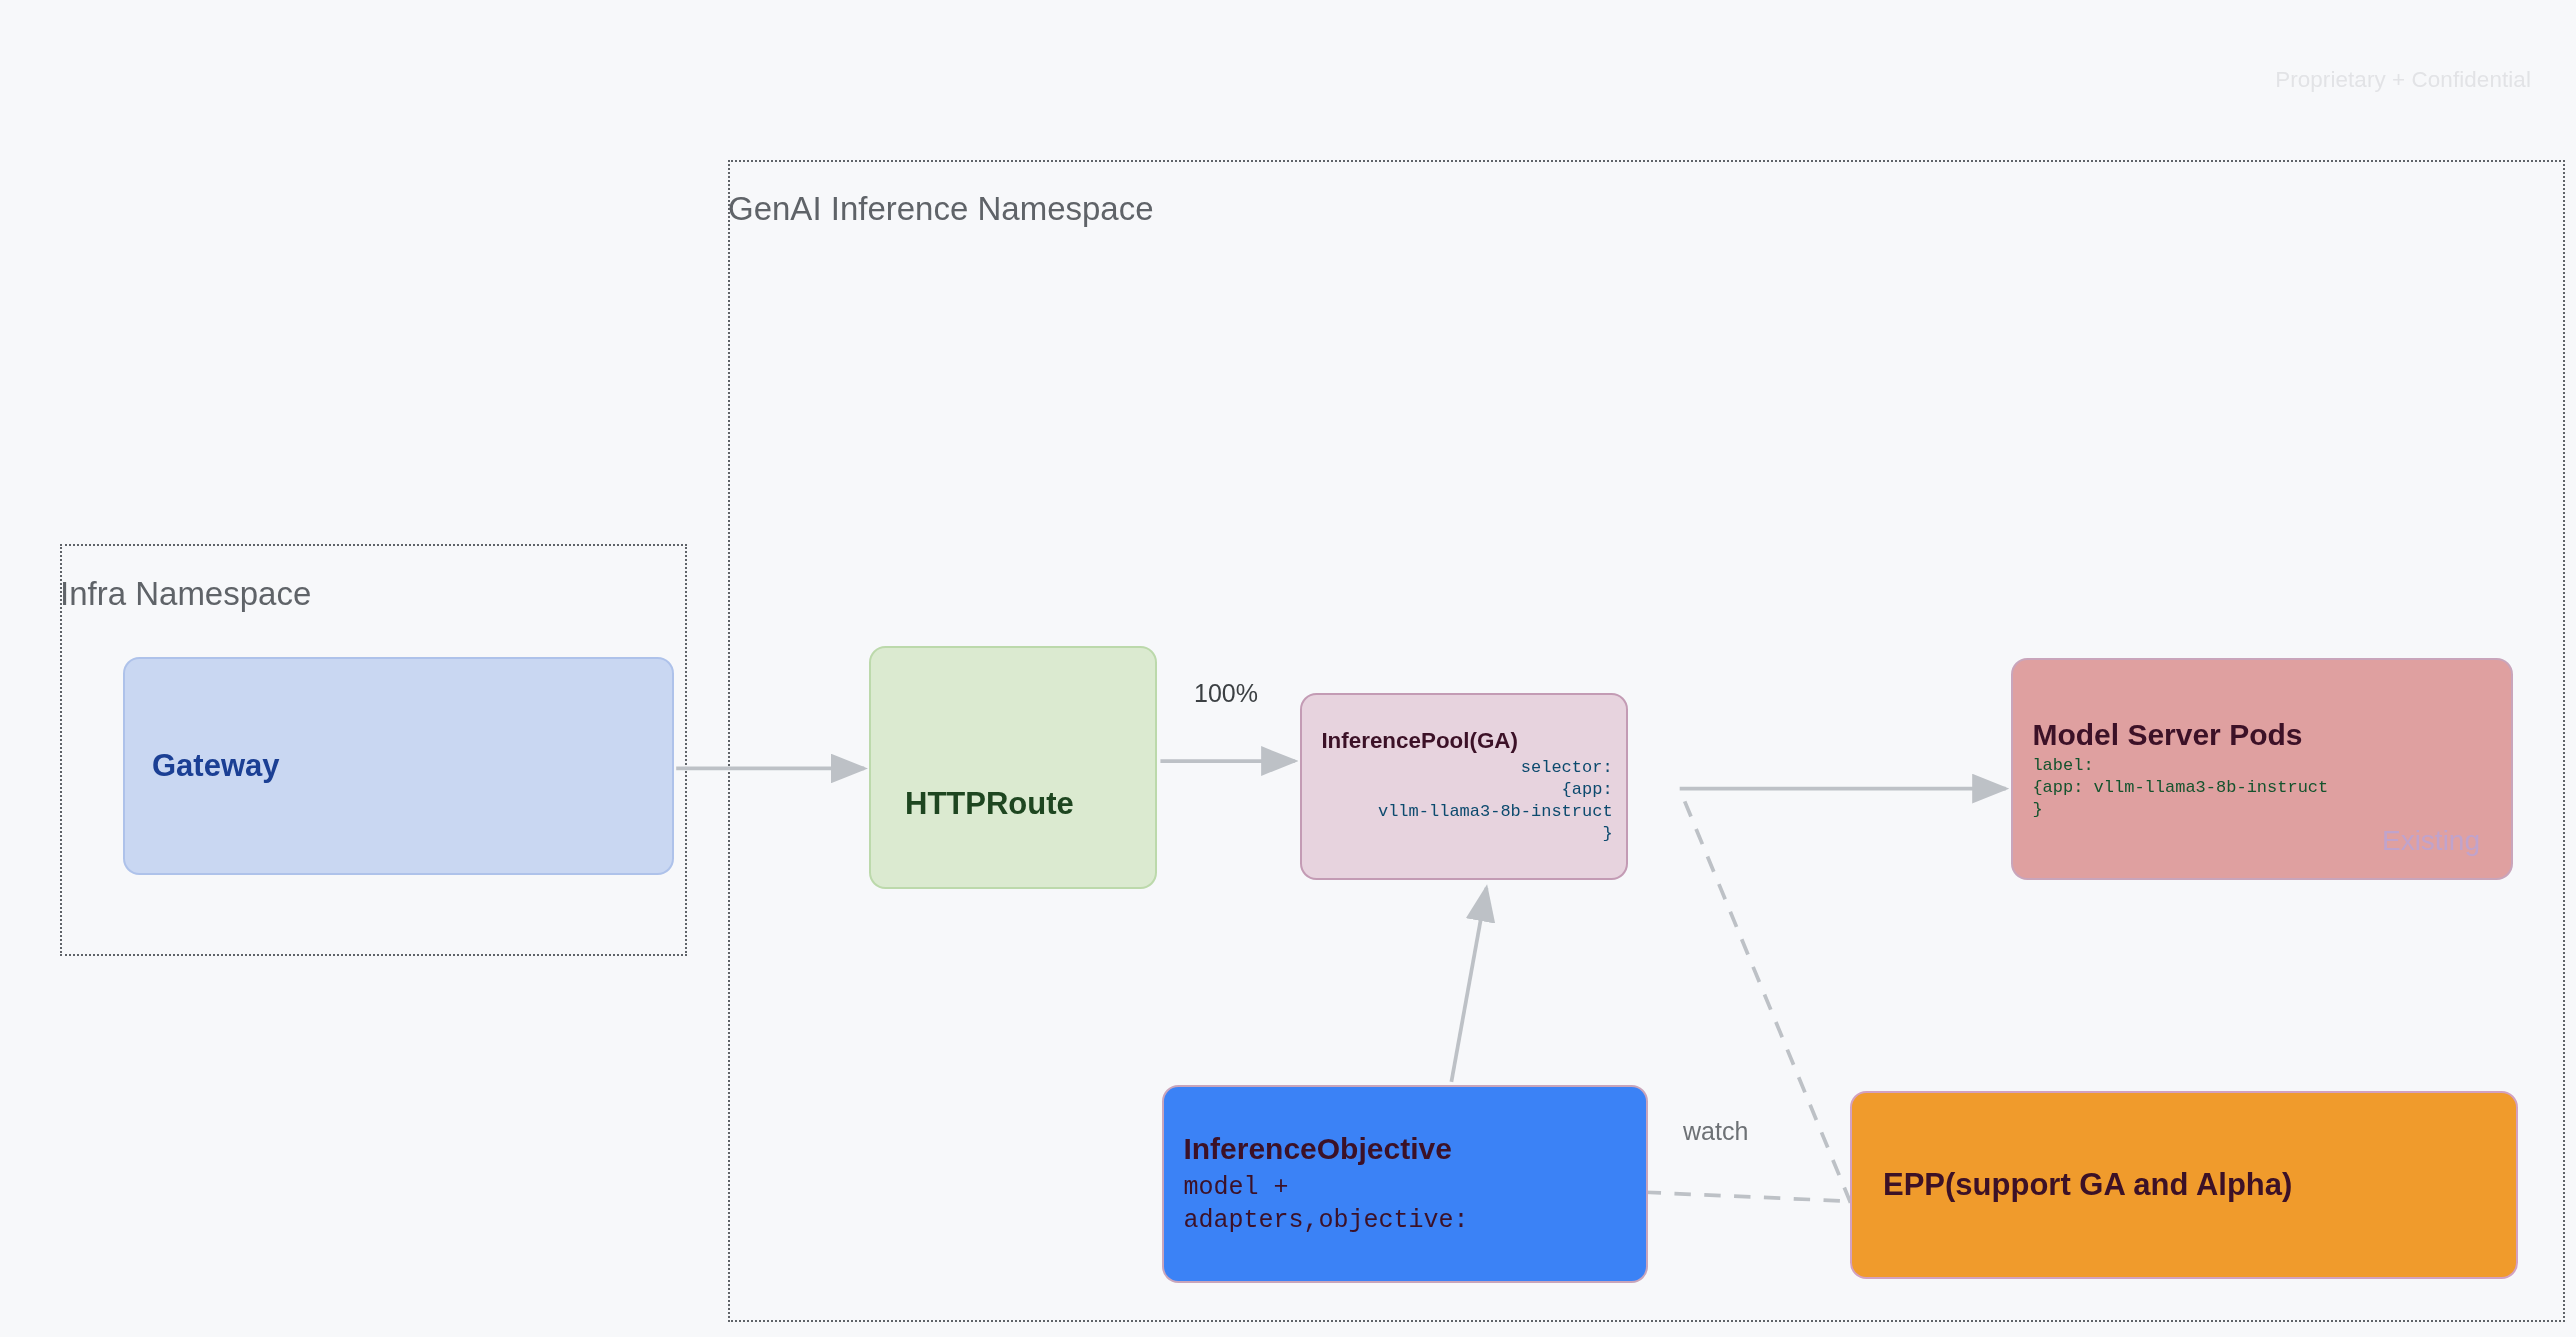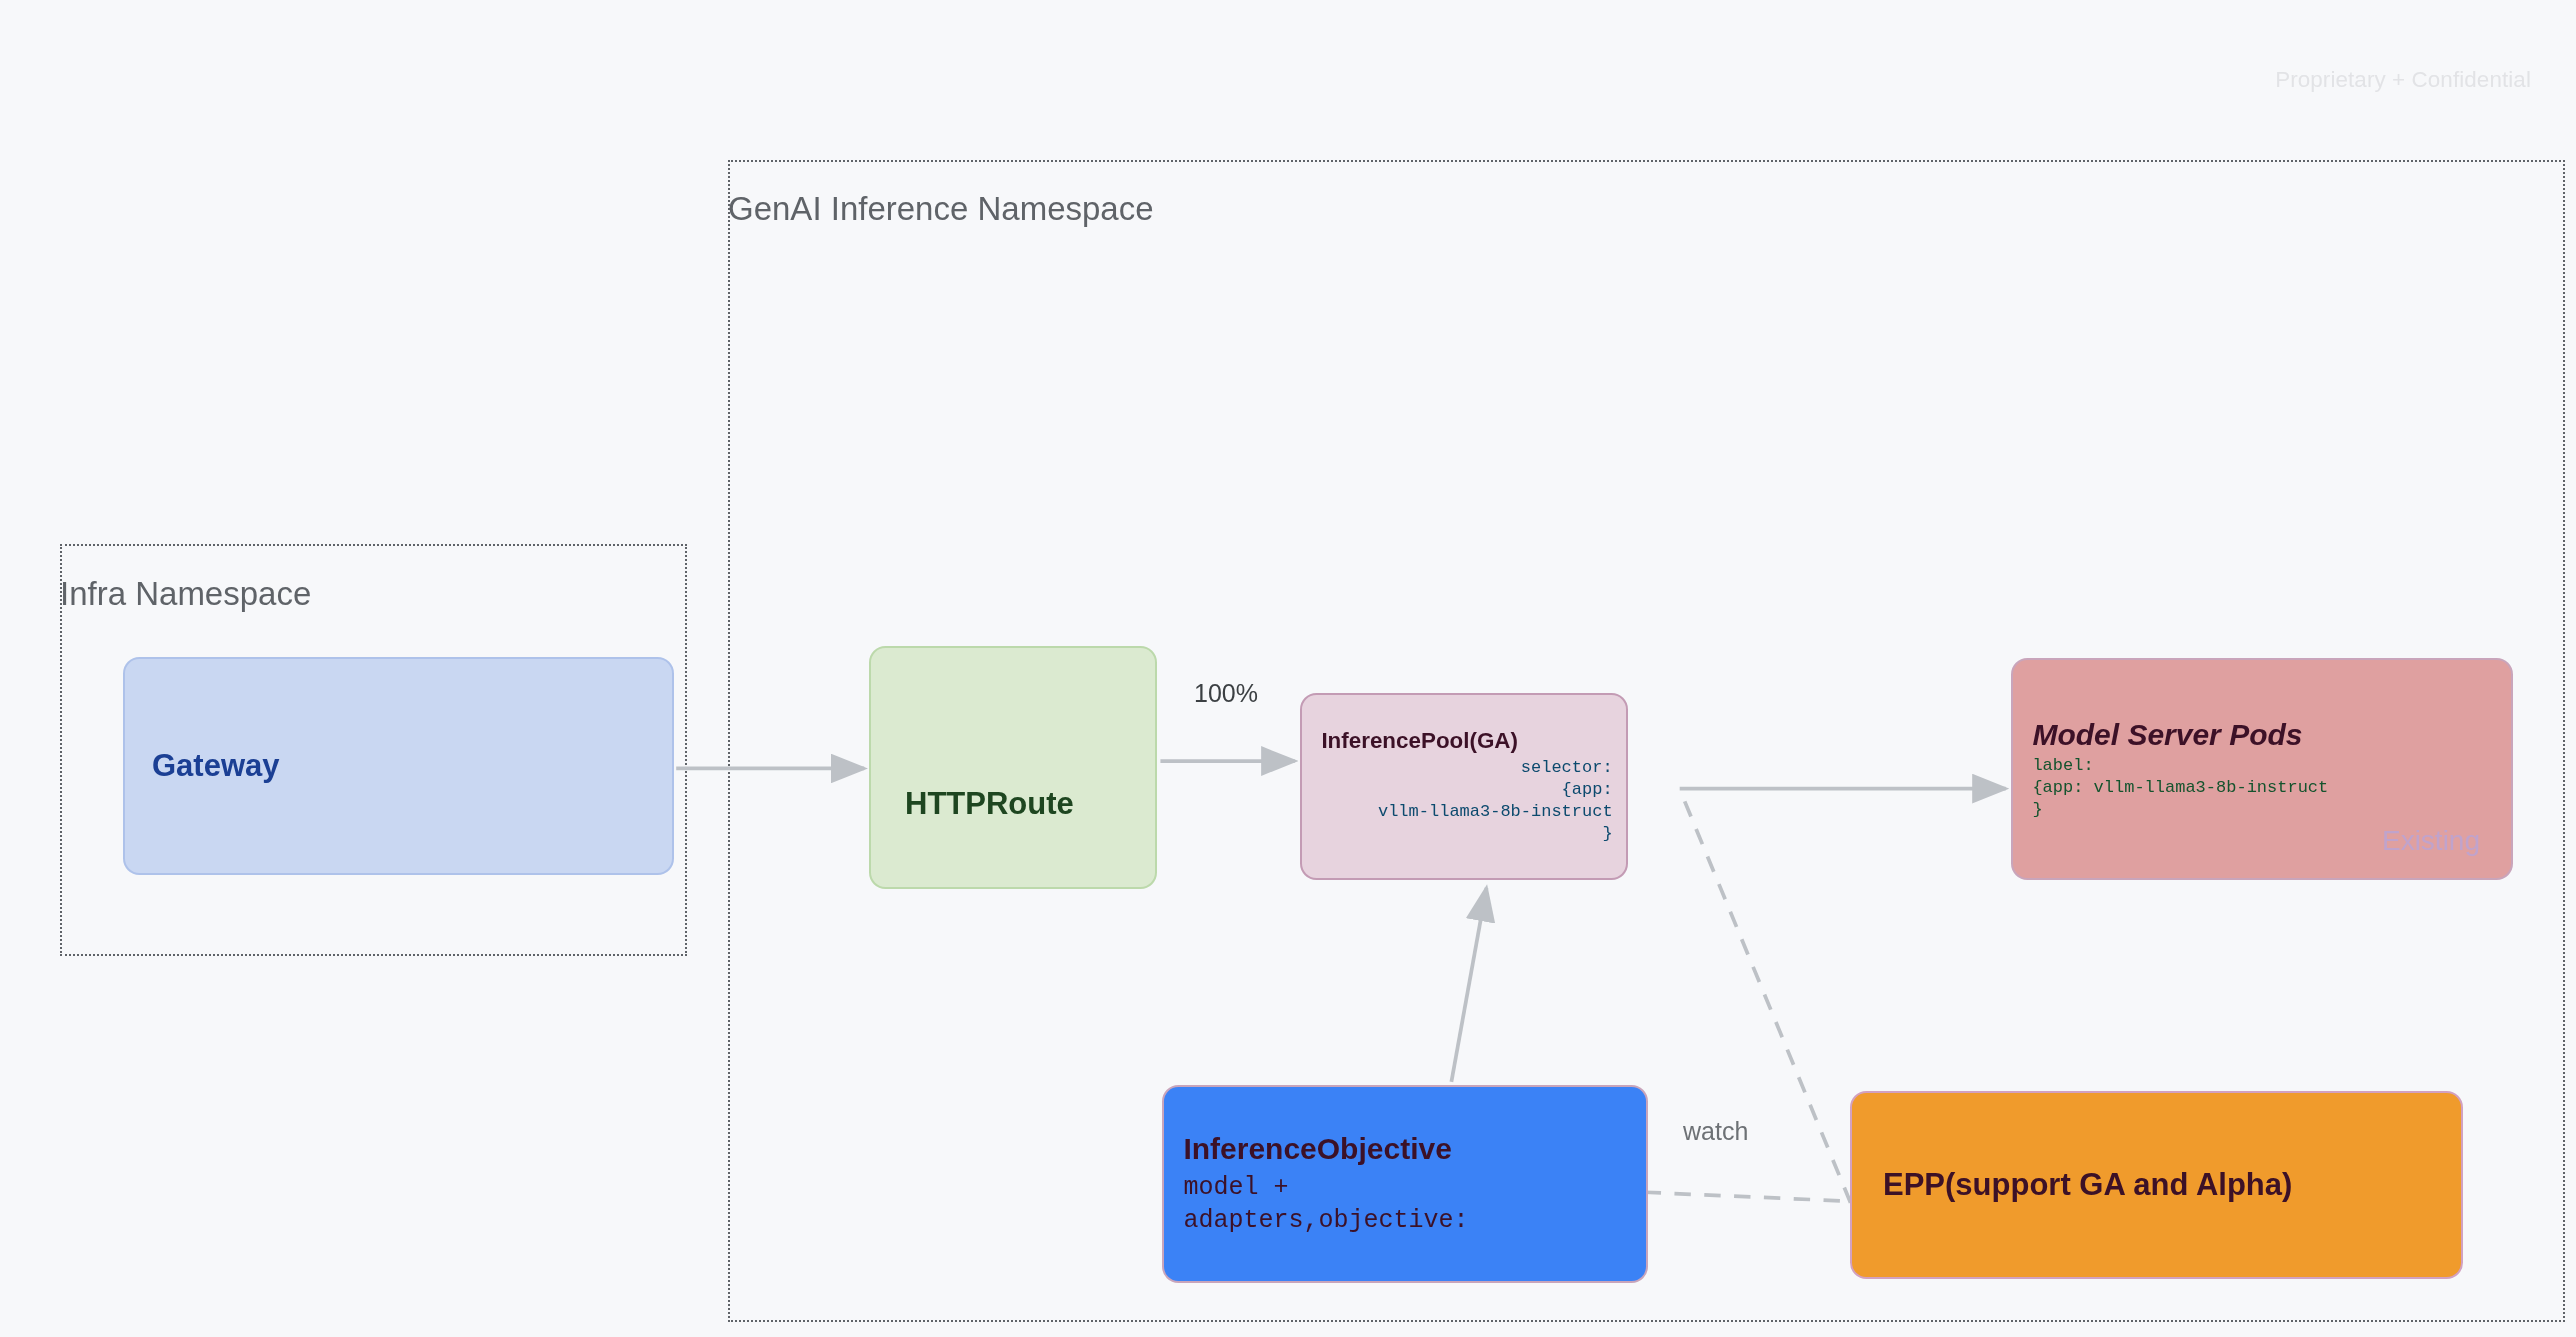--- a/index.html
+++ b/index.html
@@ -116,21 +116,20 @@
 
   
   .n-pods {
     background: #dfa0a0;
     border: 2.2px solid #c9a5bb;
   }
   .n-pods .node-title {
     color: #3c1127;
     font-size: 30px;
     margin-bottom: 2.2px;
-    font-style: italic;
   }
   .n-pods .node-sub {
     color: #14532d;
     font-size: 17px;
   }
   .badge-existing {
     position: absolute;
     right: 31px;
     bottom: 21px;
     font-size: 28px;
@@ -258,18 +257,18 @@
   </div>
 
   <div class="node n-objective" style="left:1162px; top:1085px; width:486px; height:198px;">
     <div class="node-inner">
       <div class="node-title">InferenceObjective</div>
       <div class="node-sub">model +
 adapters,objective:</div>
     </div>
   </div>
 
-  <div class="node n-epp" style="left:1850px; top:1091px; width:613px; height:188px;">
+  <div class="node n-epp" style="left:1850px; top:1091px; width:668px; height:188px;">
     <div class="node-title">EPP(support GA and Alpha)</div>
   </div>
 
 </div>
 
 
 </body></html>

